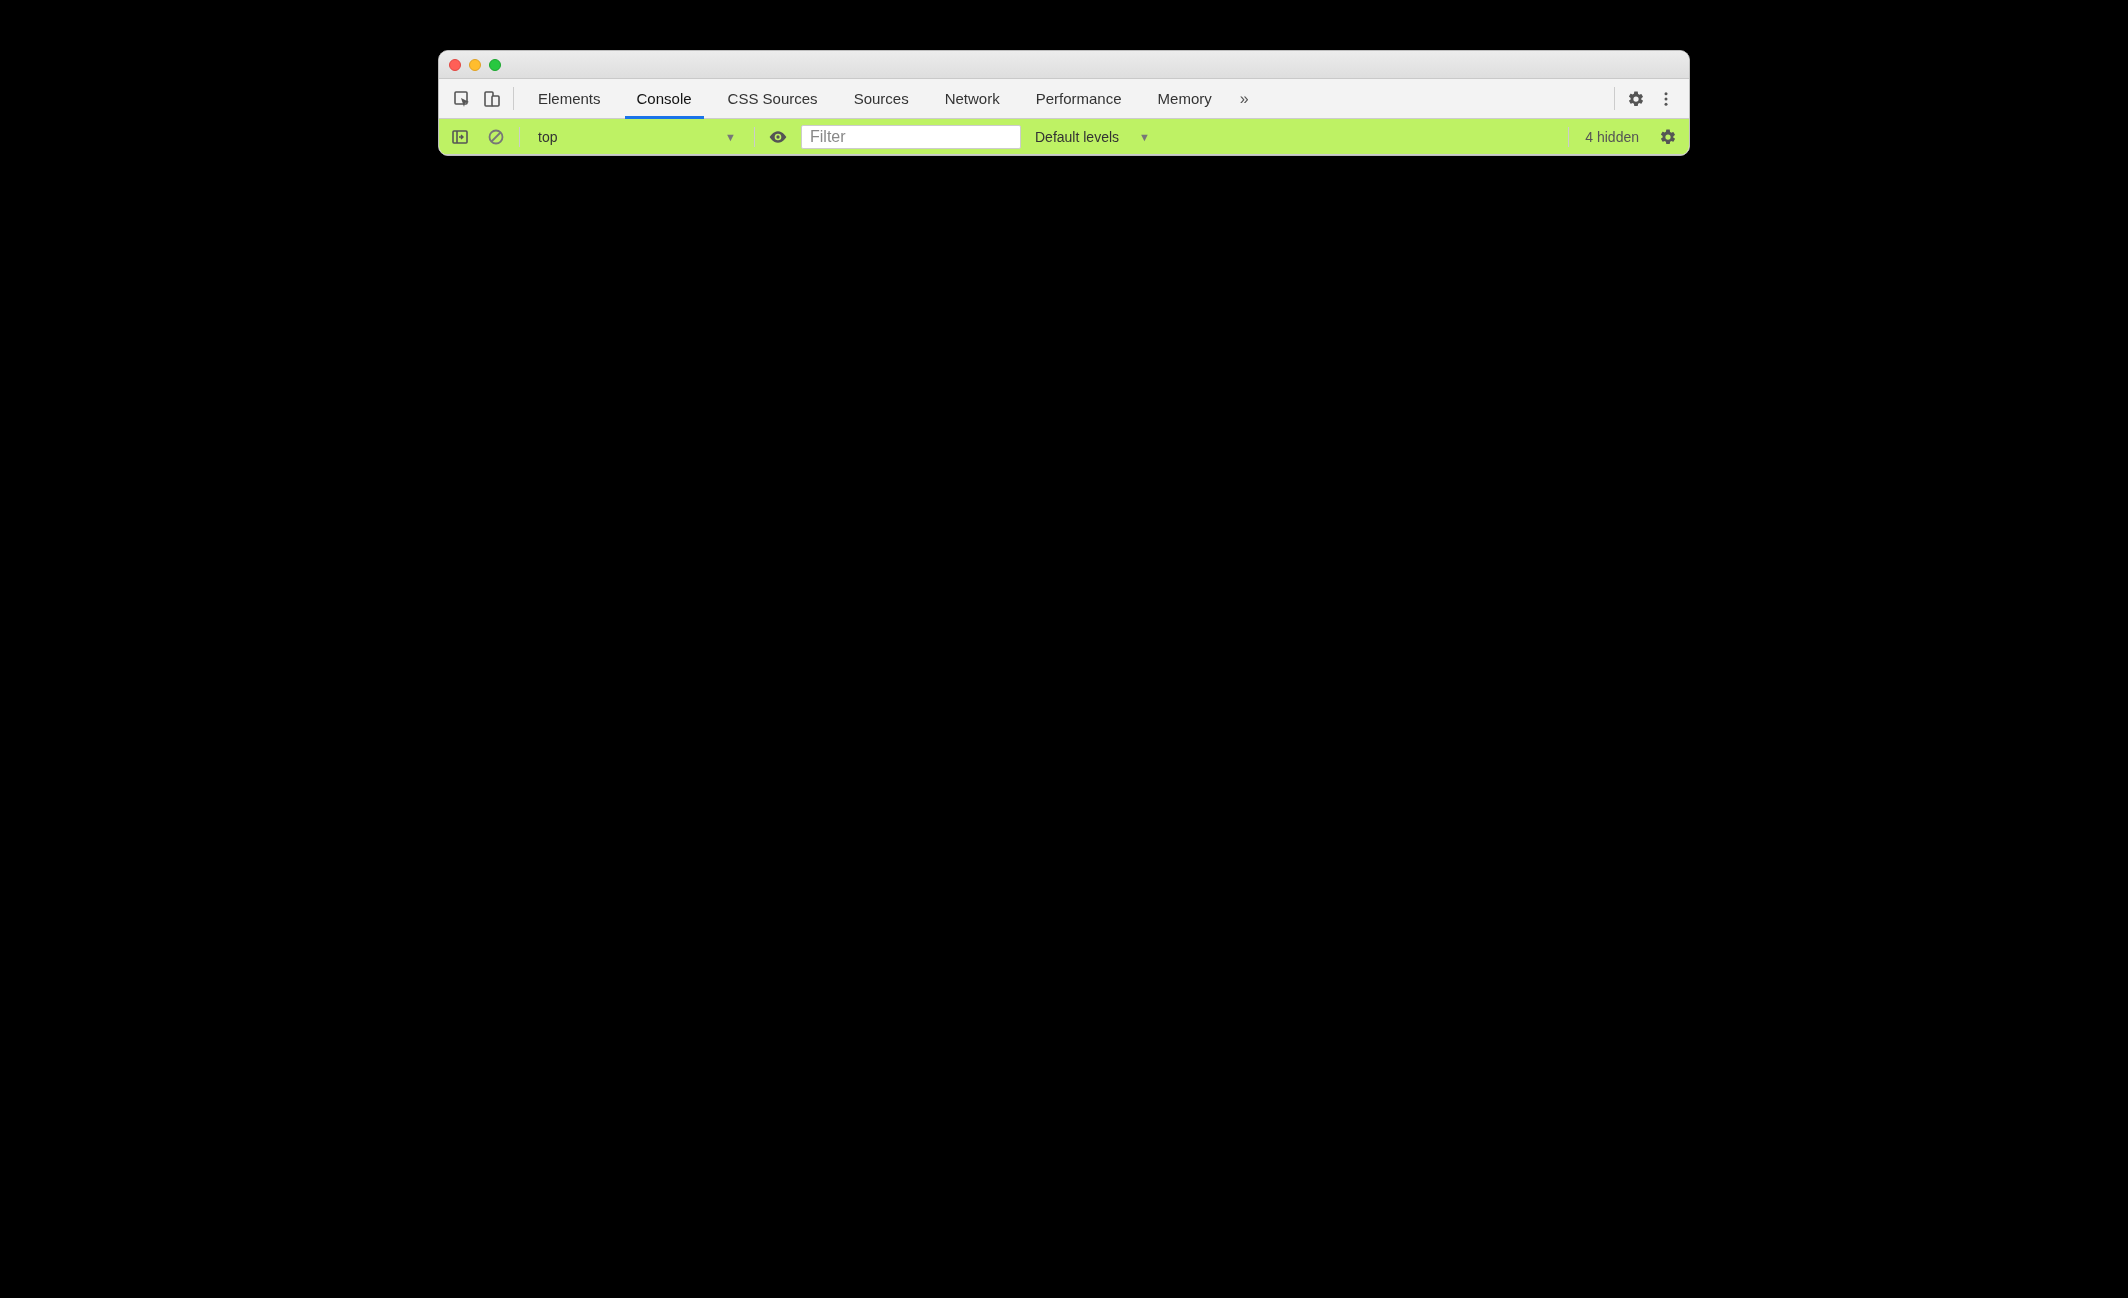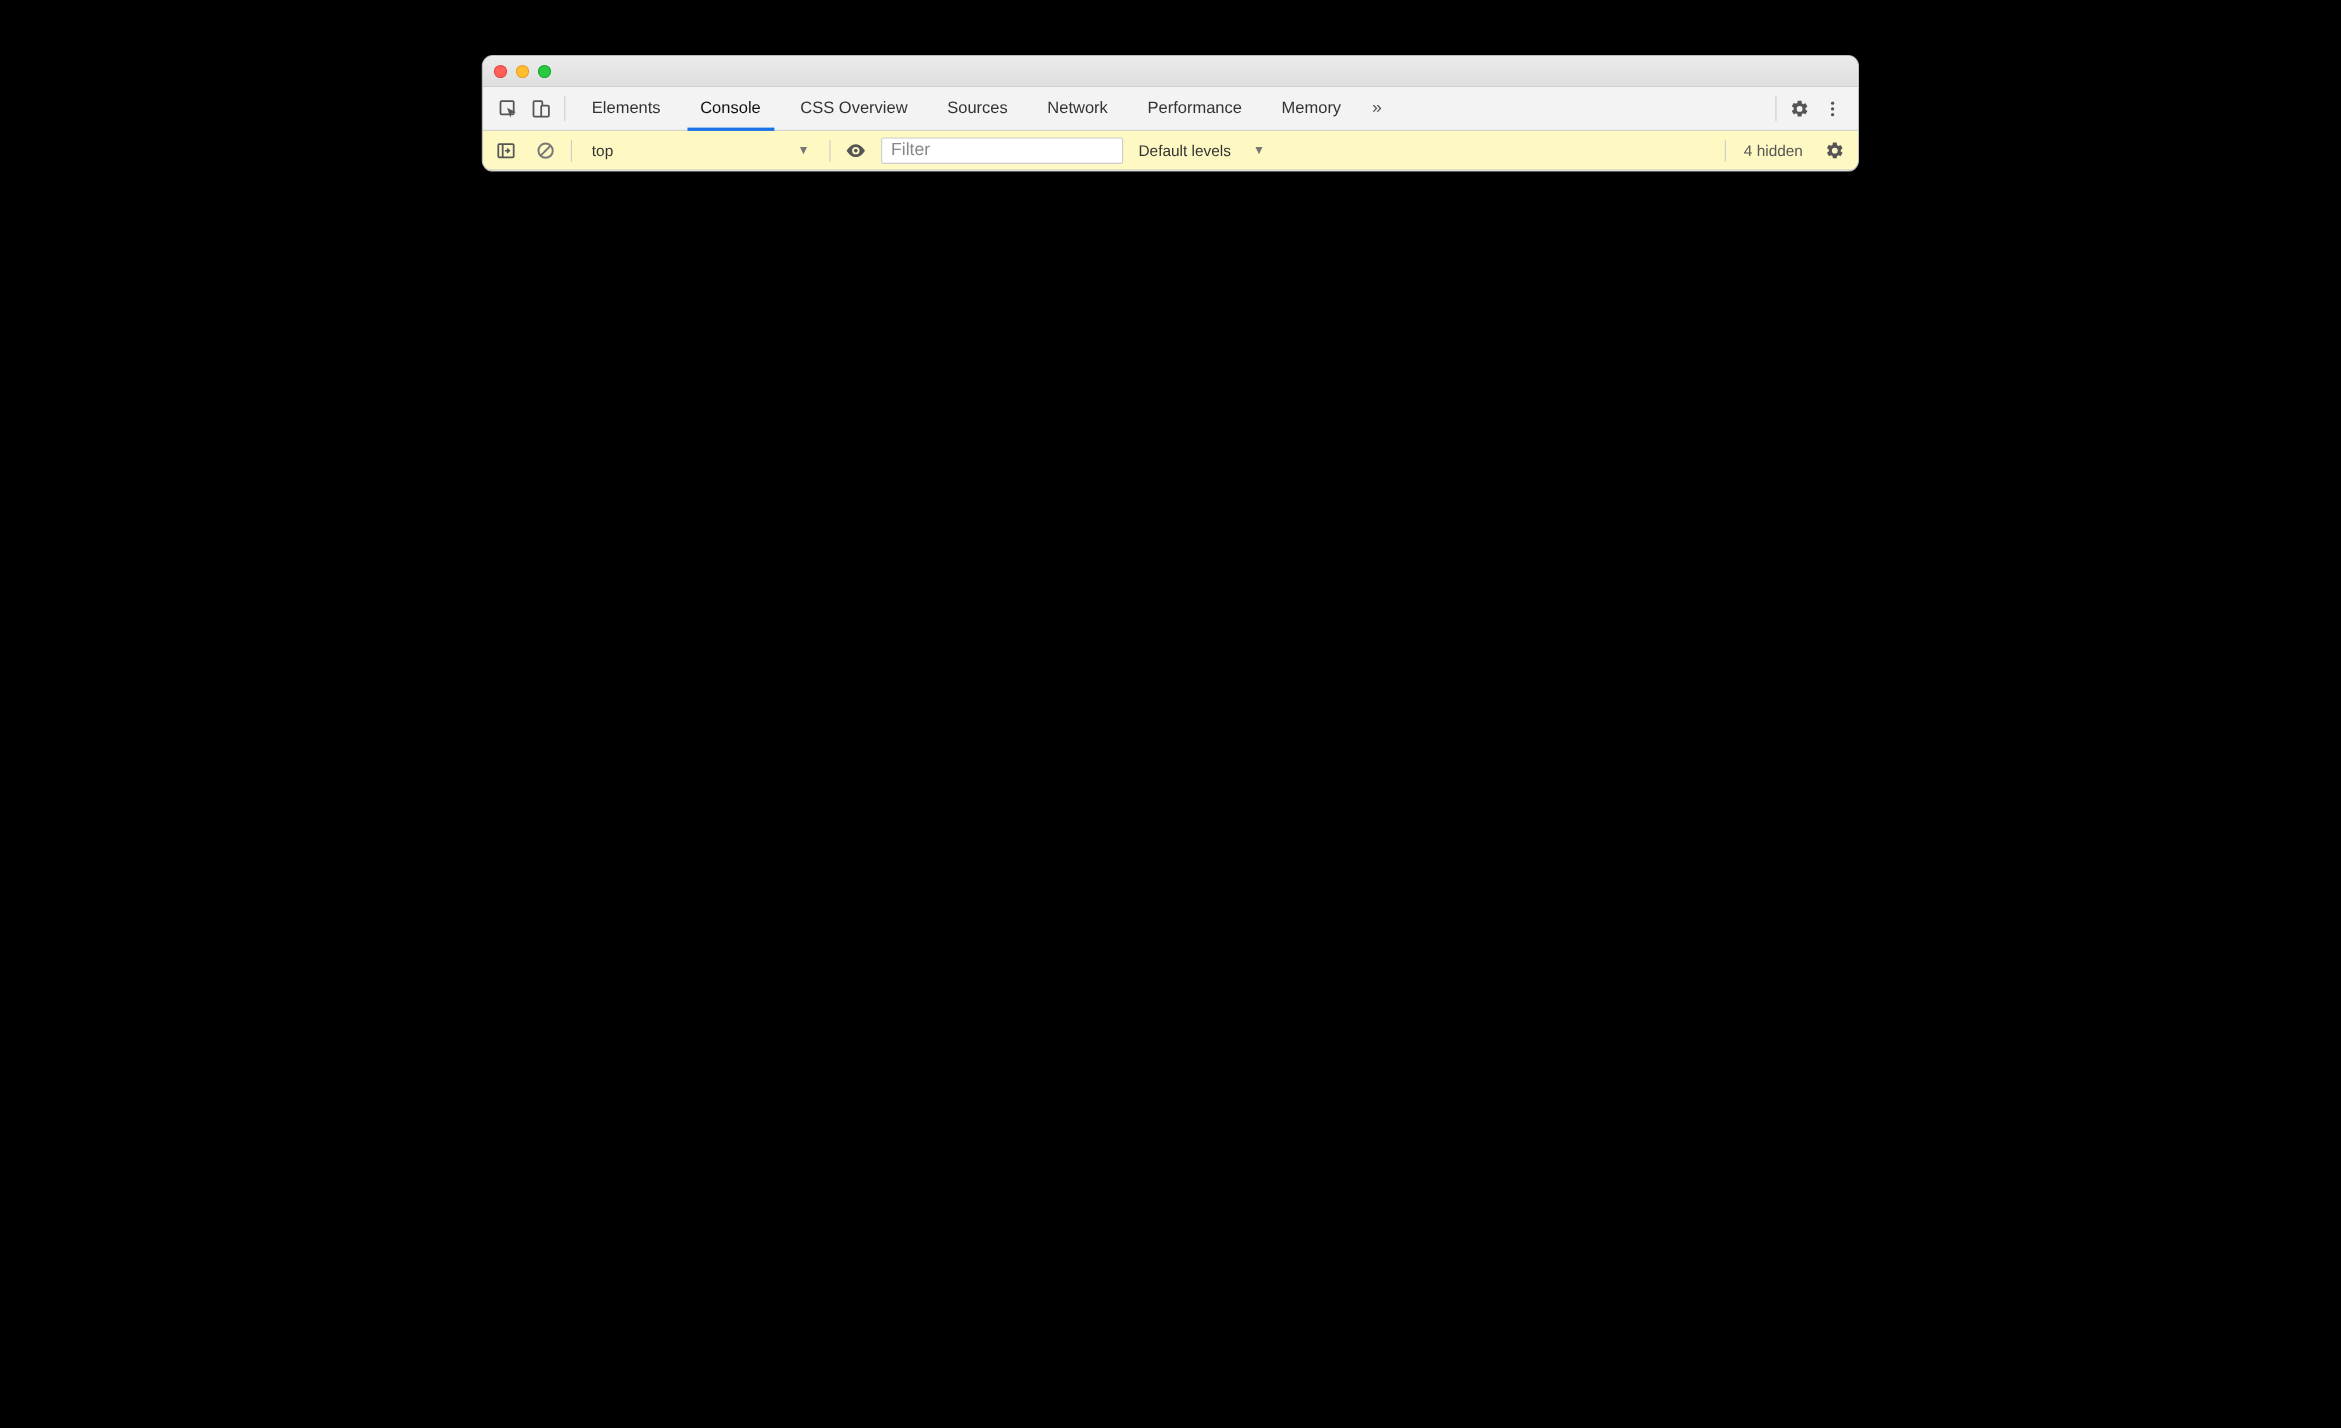--- a/index.html
+++ b/index.html
@@ -81,21 +81,21 @@
     position:absolute;left:6px;right:6px;bottom:-1px;
     height:3px;background:#1a73e8;
   }
   .spacer{flex:1;}
   .ticon svg{display:block;}
 
   
   .ctoolbar{
     display:flex;align-items:center;
     height:36px;
-    background:#fef9c3;
+    background:#bef264;
     border-bottom:1px solid #ccc;
     padding:0 8px;
     gap:10px;
   }
   .cicon{
     width:26px;height:26px;display:flex;align-items:center;justify-content:center;
     color:#555;cursor:pointer;
   }
   .context-select{
     display:flex;align-items:center;justify-content:space-between;
@@ -168,21 +168,21 @@
     </div>
     <div class="divider"></div>
     <div class="tabs">
       <div class="tab">
           <span>Elements</span>
         </div>
       <div class="tab active">
           <span>Console</span>
         </div>
       <div class="tab">
-          <span>CSS Overview</span>
+          <span>CSS Sources</span>
         </div>
       <div class="tab">
           <span>Sources</span>
         </div>
       <div class="tab">
           <span>Network</span>
         </div>
       <div class="tab">
           <span>Performance</span>
         </div>

